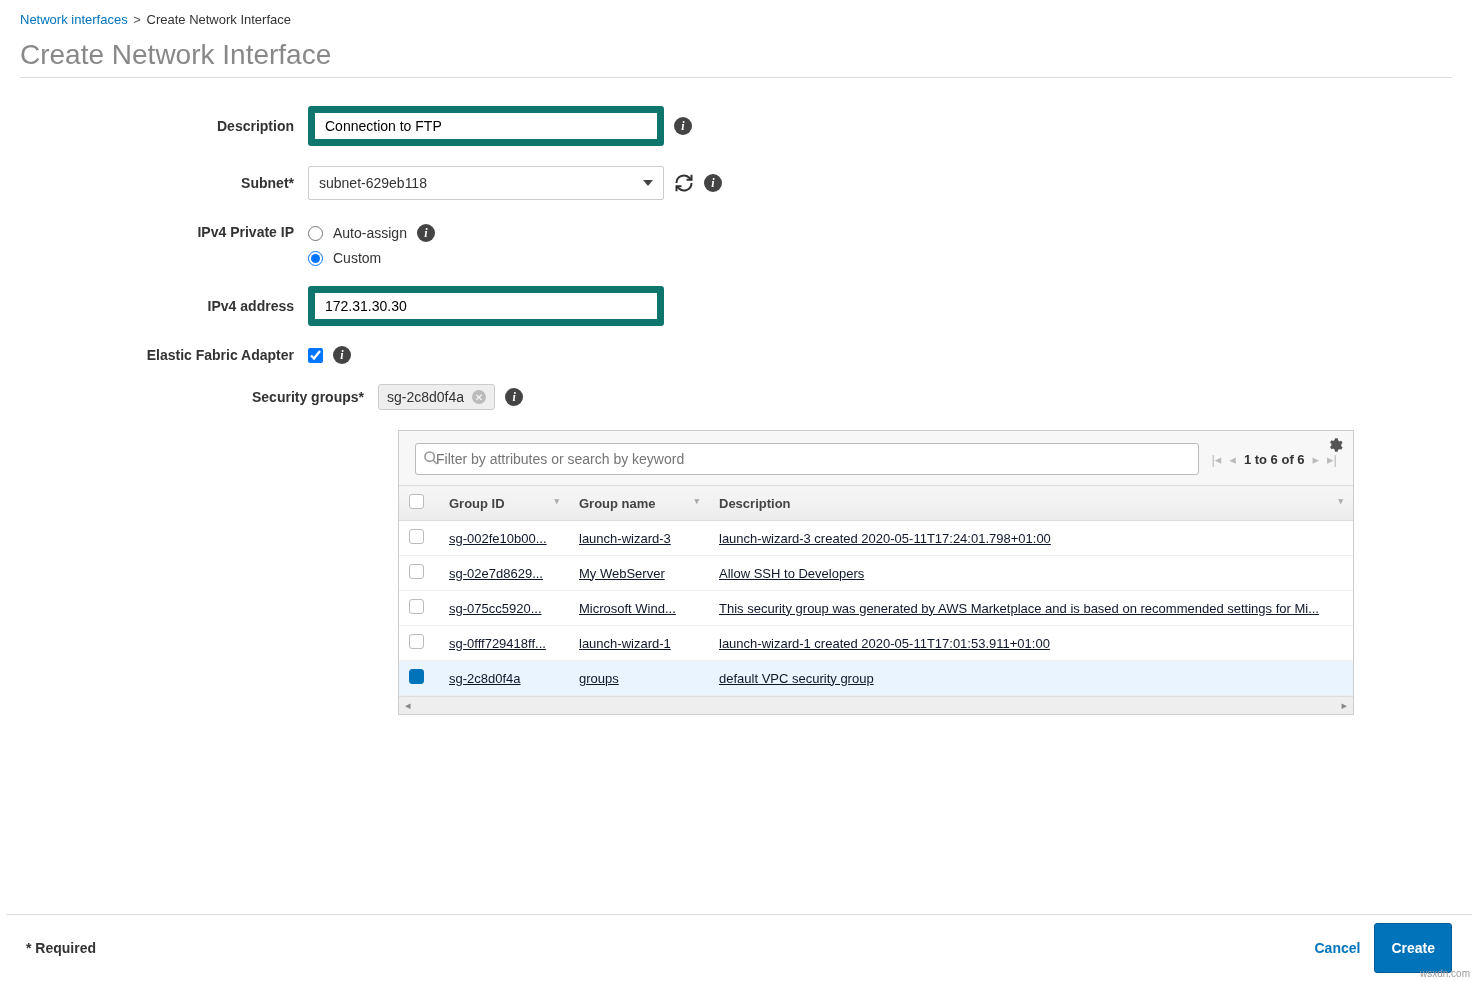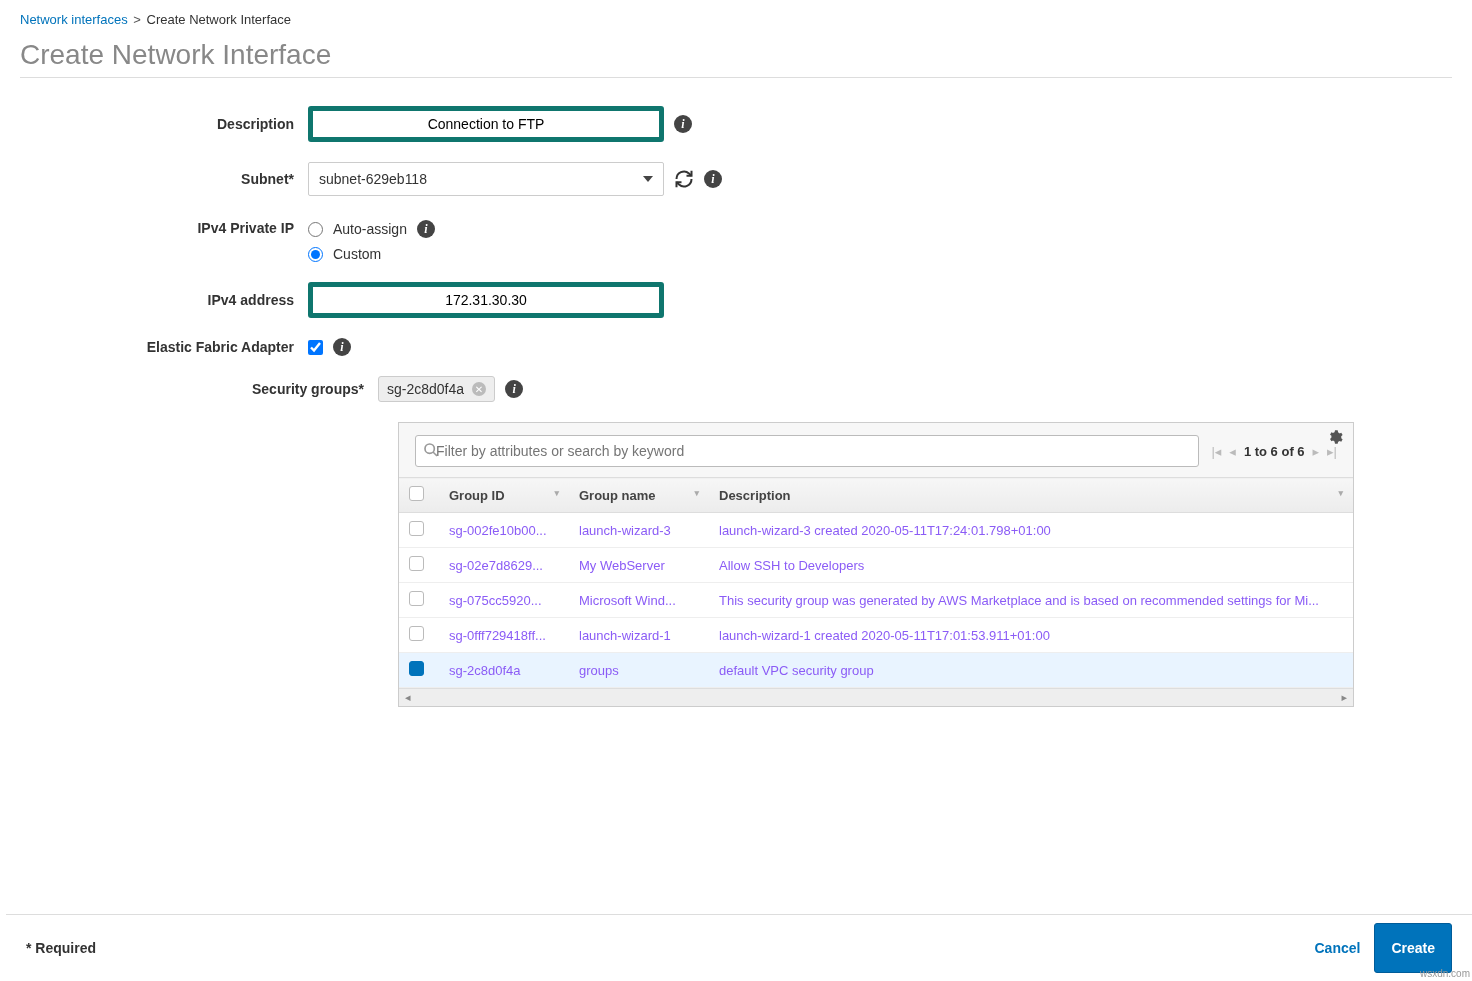--- a/index.html
+++ b/index.html
@@ -8,21 +8,21 @@
     .breadcrumb { font-size: 13px; margin-bottom: 12px; }
     .breadcrumb a { color: #0073bb; text-decoration: none; }
     .breadcrumb span.sep { margin: 0 2px; color: #555; }
     h1 { font-size: 28px; font-weight: 300; color: #888; margin-bottom: 6px; }
     hr.title-rule { border: none; border-top: 1px solid #ddd; margin-bottom: 28px; }
     .form { max-width: 1320px; }
     .row { display: flex; align-items: center; margin-bottom: 20px; }
     .row.topalign { align-items: flex-start; }
     .label { width: 288px; text-align: right; font-weight: bold; font-size: 14px; padding-right: 14px; color: #333; }
     .ctrl { display: flex; align-items: center; gap: 10px; }
-    input[type=text].wide { width: 356px; height: 34px; border: 5px solid #0f766e; border-radius: 3px; padding: 13px 10px; font-size: 14px; text-align: center; }
+    input[type=text].wide { width: 356px; height: 34px; border: 7px solid #0f766e; border-radius: 3px; padding: 13px 10px; font-size: 14px; }
     .select { width: 356px; height: 34px; border: 1px solid #ccc; border-radius: 2px; padding: 0 10px; display: flex; align-items: center; justify-content: space-between; background: #fff; cursor: pointer; }
     .select .caret { border-left: 5px solid transparent; border-right: 5px solid transparent; border-top: 6px solid #444; }
     .info-icon { width: 18px; height: 18px; border-radius: 50%; background: #444; color: #fff; font-size: 12px; font-weight: bold; display: inline-flex; align-items: center; justify-content: center; font-style: italic; cursor: pointer; font-family: Georgia, serif; }
     .refresh-icon { width: 20px; height: 20px; cursor: pointer; }
     .radiogrp { display: flex; flex-direction: column; gap: 8px; padding-top: 4px; }
     .radiogrp label { display: flex; align-items: center; gap: 10px; cursor: pointer; }
     .radiogrp input[type=radio] { width: 15px; height: 15px; }
     .checkbox-efa { width: 15px; height: 15px; }
     .tag { display: inline-flex; align-items: center; background: #eee; border: 1px solid #ccc; border-radius: 3px; padding: 4px 8px; font-size: 14px; color: #333; }
     .tag .rm { margin-left: 8px; width: 14px; height: 14px; border-radius: 50%; background: #bbb; color: #fff; font-size: 10px; display: inline-flex; align-items: center; justify-content: center; cursor: pointer; }
@@ -31,21 +31,21 @@
     .sg-toolbar { display: flex; justify-content: space-between; align-items: center; padding: 0 16px 10px 16px; gap: 12px; }
     .sg-search { flex: 1; position: relative; }
     .sg-search input { width: 100%; height: 32px; border: 1px solid #bbb; border-radius: 3px; padding: 0 10px 0 20px; font-size: 14px; background: #fff; }
     .sg-search .mag { position: absolute; left: 8px; top: 7px; color: #999; }
     .pager { display: flex; align-items: center; gap: 8px; color: #555; font-size: 13px; }
     .pager .disabled { color: #bbb; }
     .pager b { color: #333; }
     table.sg { width: 100%; border-collapse: collapse; background: #fff; font-size: 13px; }
     table.sg th { text-align: left; font-weight: bold; color: #444; background: linear-gradient(#f6f6f6,#ececec); border-top: 1px solid #ddd; border-bottom: 1px solid #ddd; padding: 8px 10px; position: relative; }
     table.sg th .sort { float: right; color: #aaa; font-size: 9px; }
-    table.sg td { padding: 8px 10px; border-bottom: 1px solid #eee; color: #8b5cf6; white-space: nowrap; overflow: hidden; text-overflow: ellipsis; }
+    table.sg td { padding: 8px 10px; border-bottom: 1px solid #eee; color: #0f172a; white-space: nowrap; overflow: hidden; text-overflow: ellipsis; text-decoration: underline; }
     table.sg tr.selected { background: #e9f4ff; }
     .chk { width: 15px; height: 15px; border: 1px solid #bbb; border-radius: 3px; display: inline-block; background: #fff; cursor: pointer; }
     .chk.checked { background: #0073bb; border-color: #0073bb; position: relative; }
     .col-chk { width: 40px; }
     .col-gid { width: 130px; }
     .col-gname { width: 140px; }
     .hscroll { height: 18px; background: #eee; display: flex; justify-content: space-between; align-items: center; border-top: 1px solid #ddd; }
     .hscroll span { color: #888; padding: 0 6px; font-size: 11px; }
     .footer { position: fixed; left: 6px; right: 0; bottom: 0; border-top: 1px solid #ddd; background: #fff; padding: 8px 20px; display: flex; justify-content: space-between; align-items: center; }
     .footer-left { font-size: 14px; }

